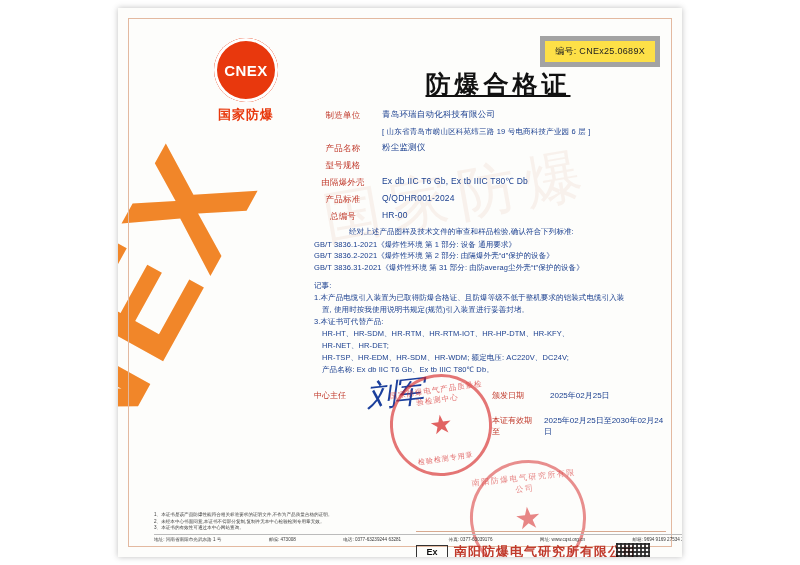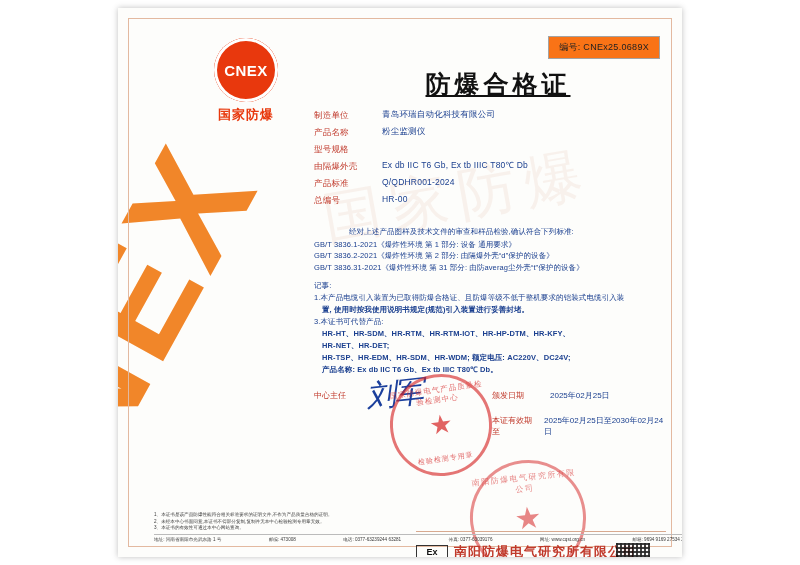--- a/index.html
+++ b/index.html
@@ -112,22 +112,22 @@
     font-weight: 700;
     color: #e8380d;
     letter-spacing: 1px;
   }
 
   
   .cert-no {
     position: absolute;
     right: 22px;
     top: 28px;
-    border: 1px solid #a3a3a3;
-    background: #f97316;
+    border: 5px solid #a3a3a3;
+    background: #fde047;
     font-size: 9px;
     color: #222;
     padding: 4px 10px;
     letter-spacing: 0.3px;
   }
 
   
   .title {
     position: absolute;
     left: 200px;
@@ -150,21 +150,21 @@
   }
   .row {
     display: flex;
     align-items: flex-start;
     margin-bottom: 3px;
     line-height: 13px;
   }
   .row .lbl {
     width: 58px;
     flex: 0 0 58px;
-    text-align: left;
+    text-align: center;
     font-size: 8.5px;
     color: #c0392b;
     padding-top: 1px;
     letter-spacing: 0.2px;
   }
   .row .val {
     flex: 1;
     font-size: 8.5px;
     color: #1a3f8f;
     padding-left: 10px;
@@ -197,21 +197,21 @@
     position: absolute;
     left: 196px;
     top: 272px;
     width: 352px;
     font-size: 7.5px;
     color: #1a3f8f;
     line-height: 11.5px;
     letter-spacing: 0.1px;
   }
   .notes .n-line { margin-bottom: 0.5px; }
-  .notes .indent { padding-left: 8px; font-weight: bold; }
+  .notes .indent { padding-left: 8px; }
 
   
   .sig-area {
     position: absolute;
     left: 196px;
     top: 382px;
     width: 352px;
     font-size: 8px;
     color: #c0392b;
   }
@@ -398,20 +398,24 @@
       <span>编号:</span>
       <span>CNEx25.0689X</span>
     </div>
 
     <div class="title">防爆合格证</div>
 
     <div class="fields">
       <div class="row">
         <div class="lbl">制造单位</div>
         <div class="val">青岛环瑞自动化科技有限公司</div>
+      </div>
+      <div class="row">
+        <div class="lbl"></div>
+        <div class="val sub">[ 山东省青岛市崂山区科苑纬三路 19 号电商科技产业园 6 层 ]</div>
       </div>
       <div class="row">
         <div class="lbl">产品名称</div>
         <div class="val">粉尘监测仪</div>
       </div>
       <div class="row">
         <div class="lbl">型号规格</div>
       </div>
       <div class="row">
         <div class="lbl">由隔爆外壳</div>

